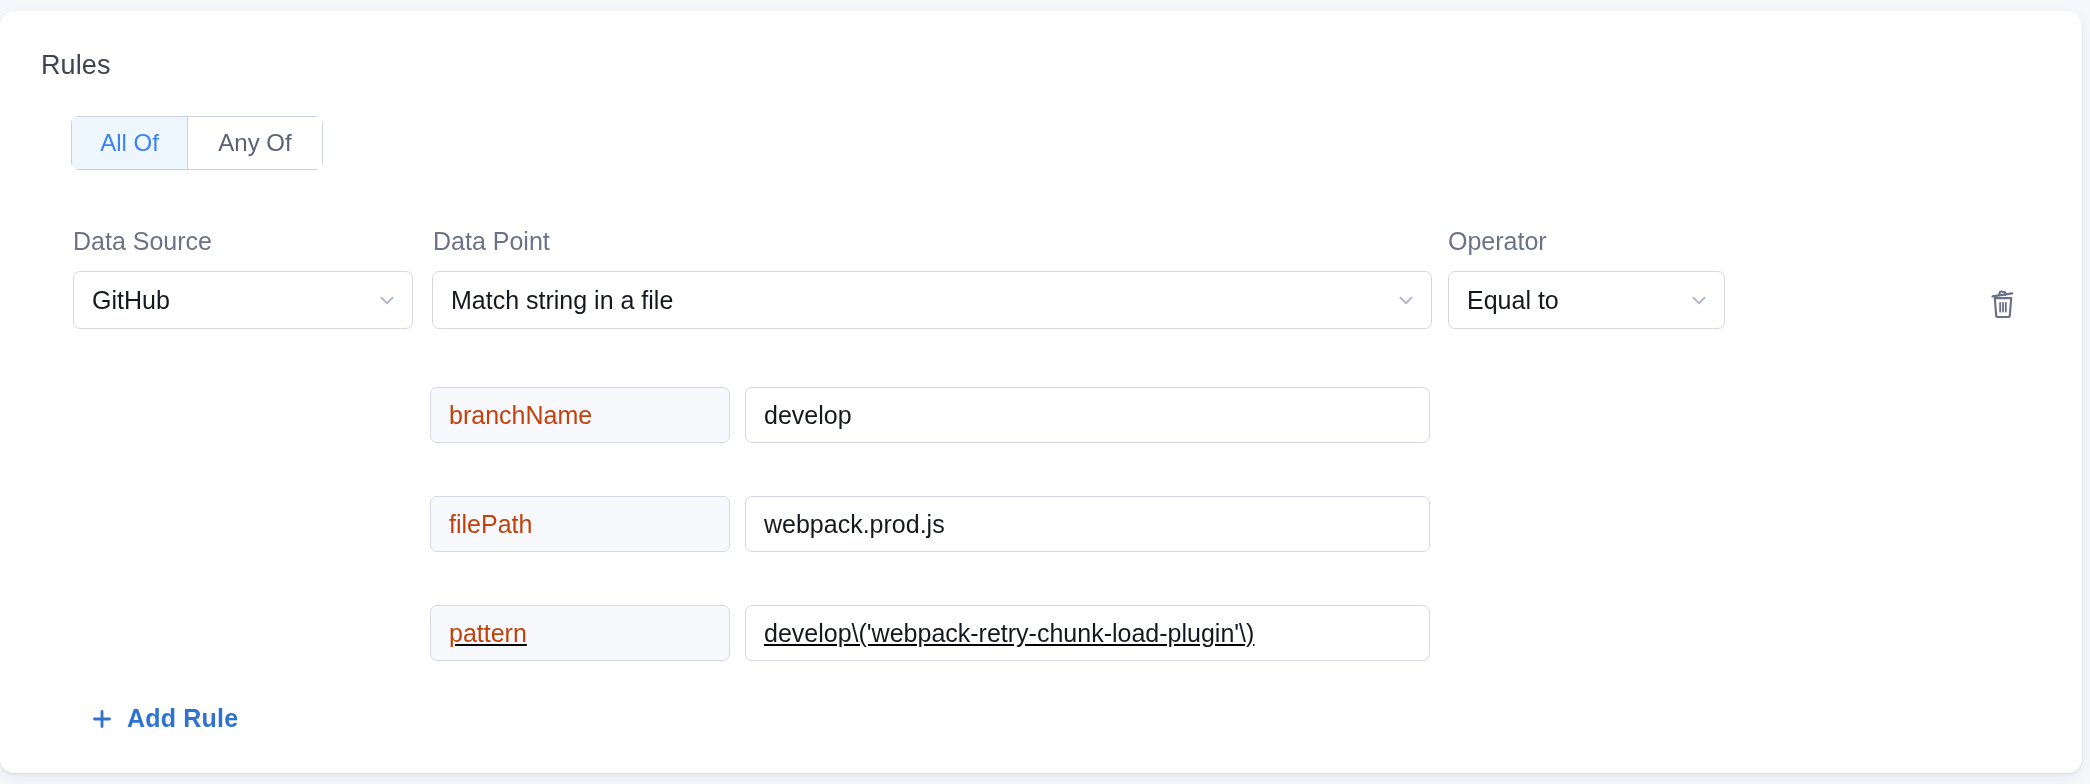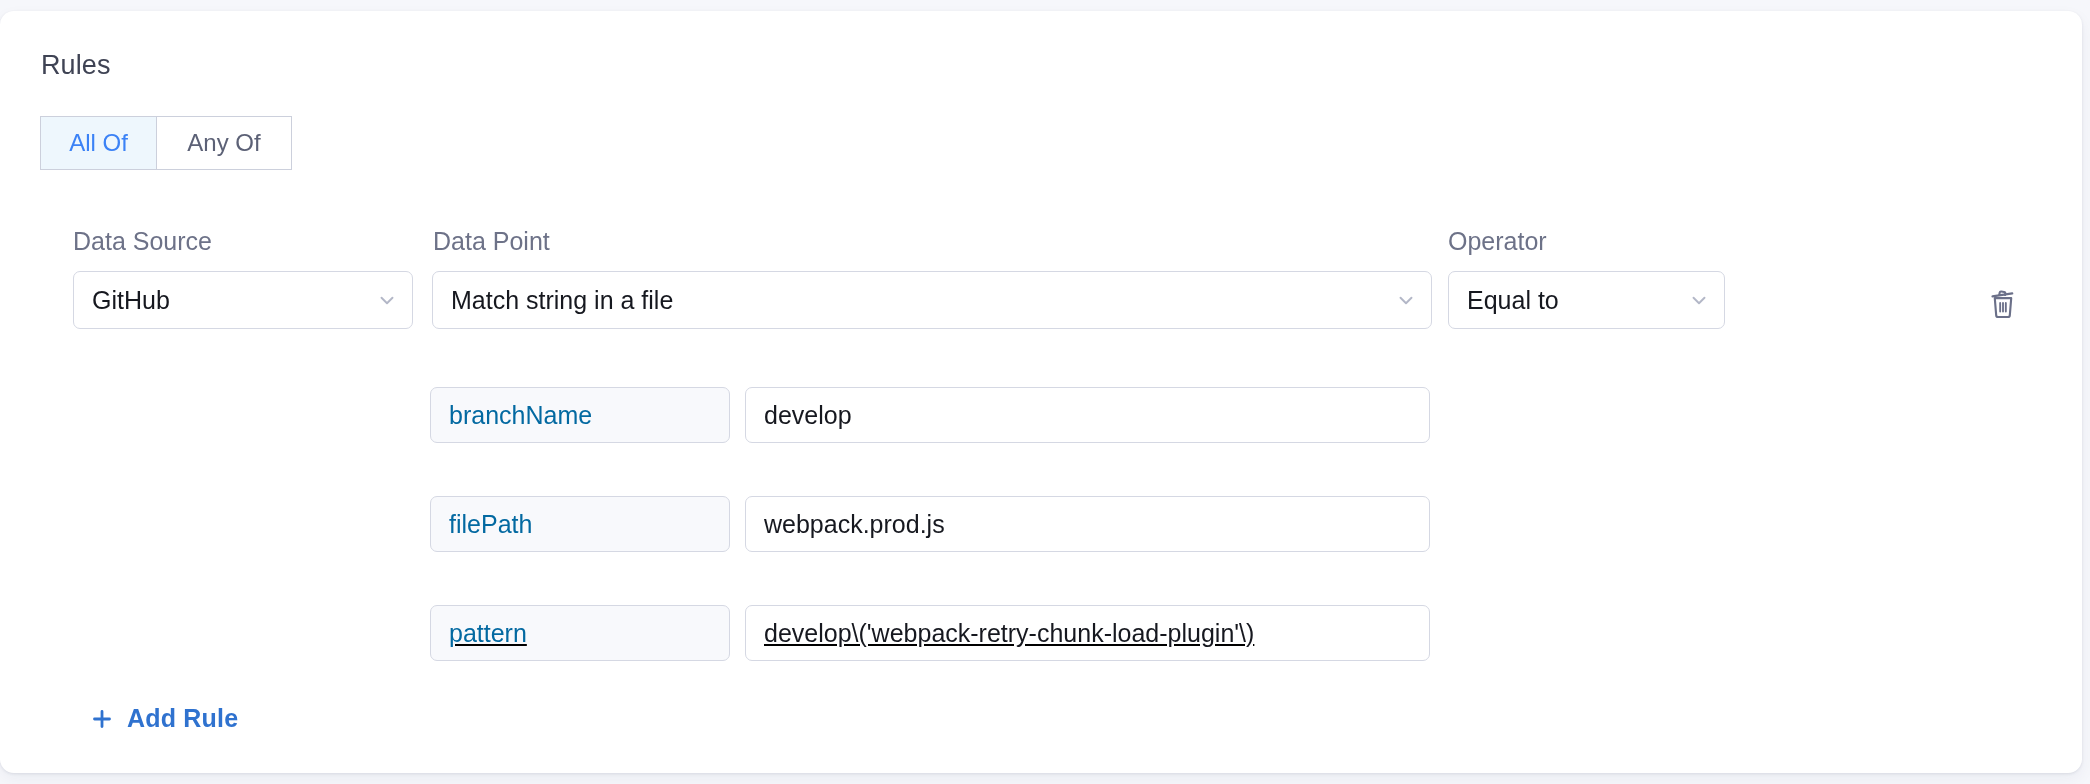--- a/index.html
+++ b/index.html
@@ -35,23 +35,23 @@
     font-size: 27px;
     line-height: 32px;
     color: #3f4354;
     letter-spacing: 0.1px;
     white-space: nowrap;
   }
 
   
   .toggle-group {
     position: absolute;
-    left: 40px; top: 105px;
-    display: flex;
-    border-radius: 0;
+    left: 71px; top: 105px;
+    display: flex;
+    border-radius: 8px;
     overflow: hidden;
     align-items: center;
   }
   .toggle-btn {
     height: 54px;
     display: flex;
     align-items: center;
     justify-content: center;
     font-size: 24px;
     border: 1px solid #ccd0dc;
@@ -137,21 +137,21 @@
   .param-key {
     width: 300px;
     height: 56px;
     background: #f8f9fc;
     border: 1px solid #d5d8e3;
     border-radius: 7px;
     display: flex;
     align-items: center;
     padding: 0 18px;
     font-size: 25px;
-    color: #0369a1;
+    color: #c2410c;
     white-space: nowrap;
     overflow: hidden;
   }
   .param-value {
     width: 685px;
     height: 56px;
     margin-left: 15px;
     background: #ffffff;
     border: 1px solid #d5d8e3;
     border-radius: 7px;

